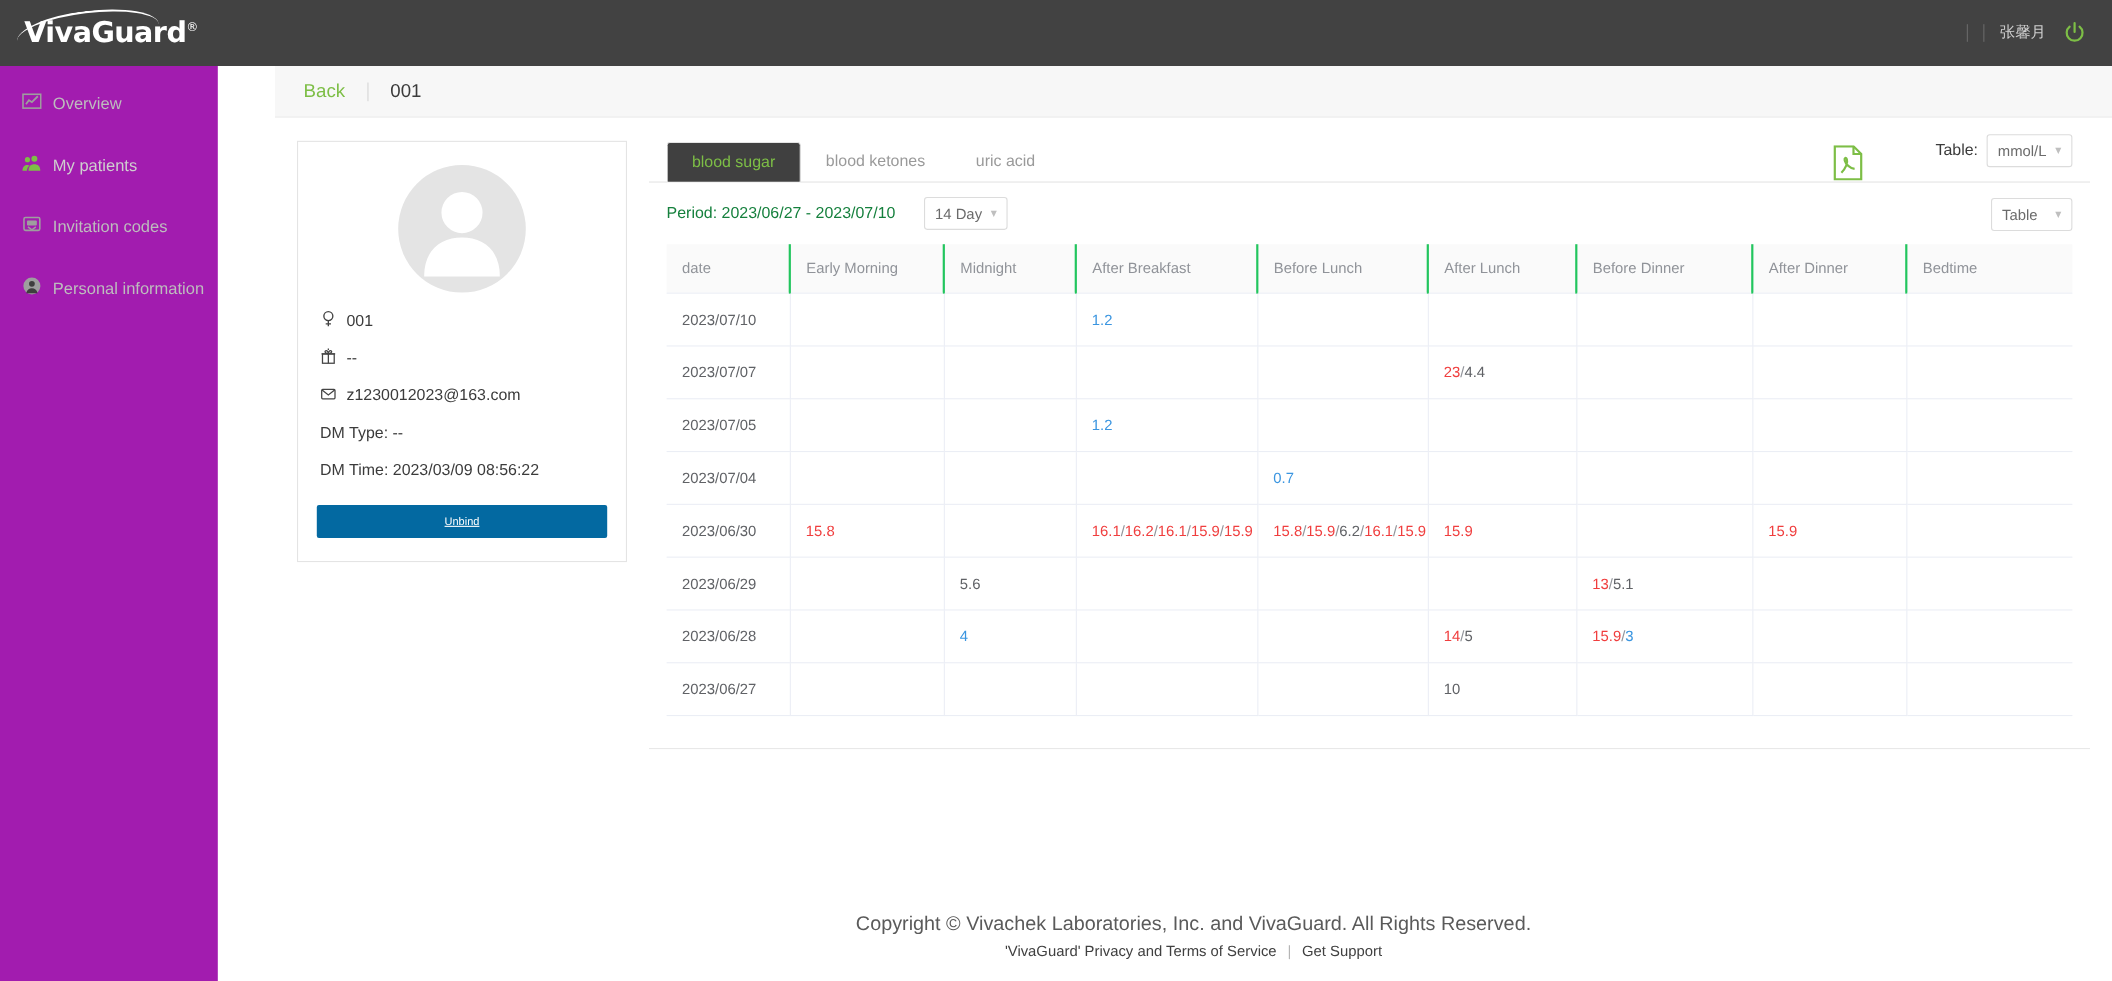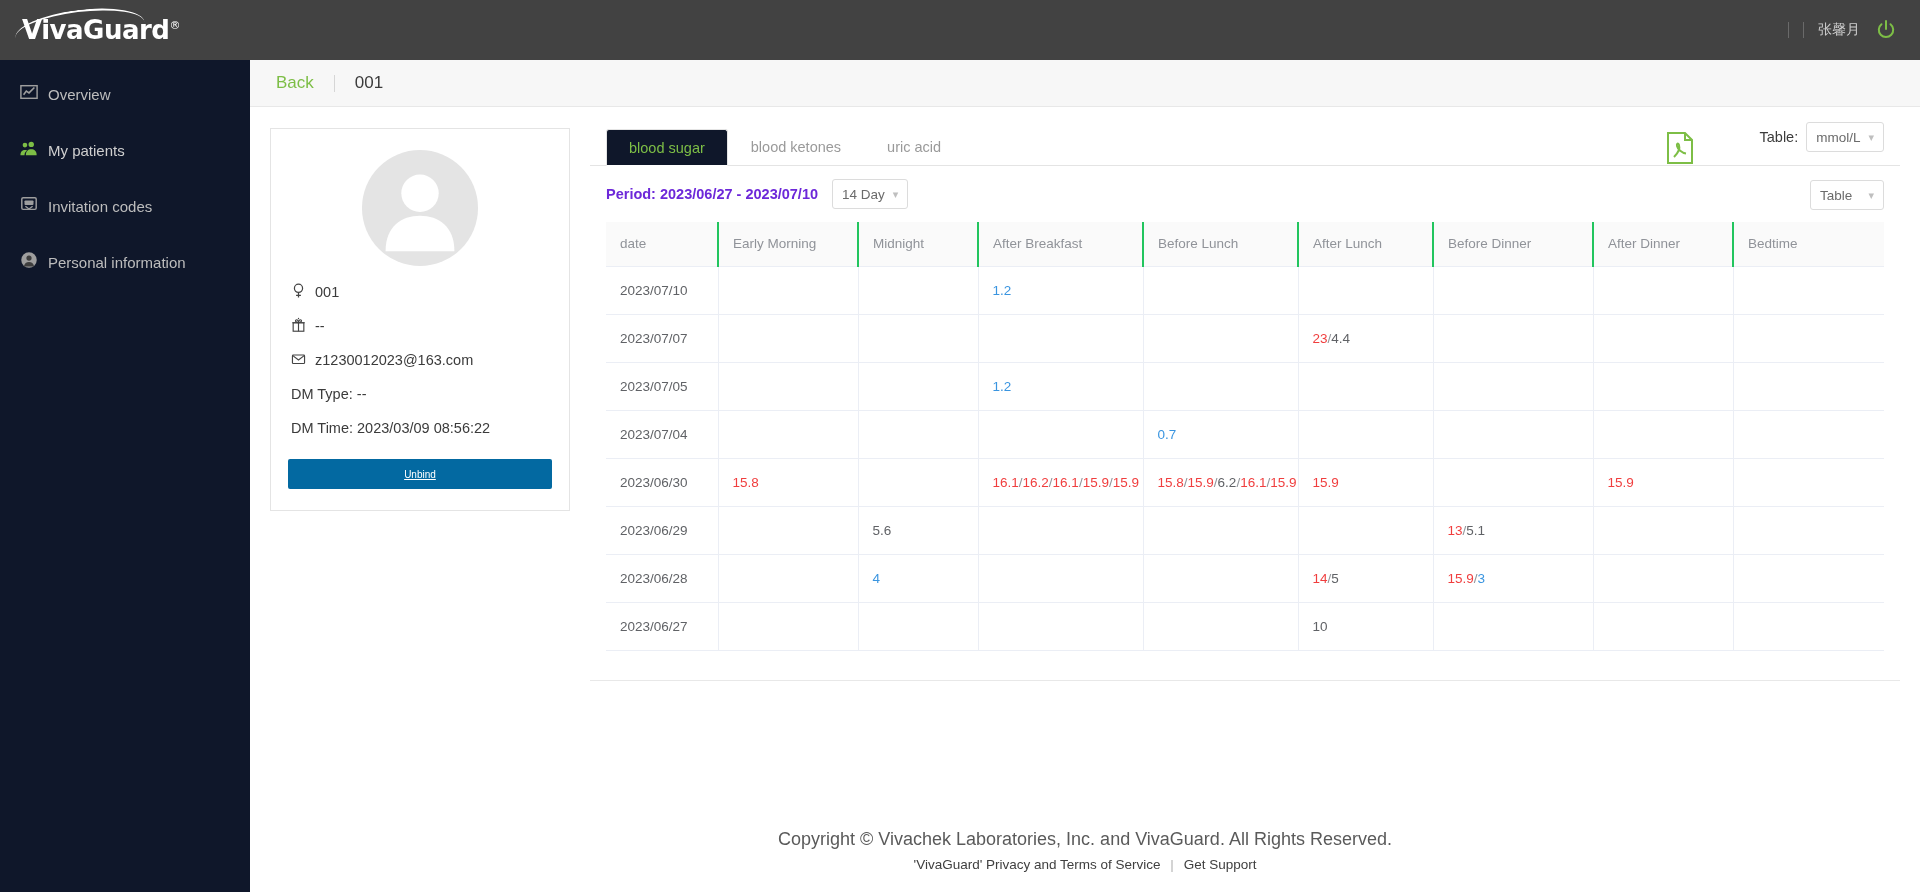--- a/index.html
+++ b/index.html
@@ -46,22 +46,22 @@
   .tb-sep { width: 1px; height: 16px; background: #6a6a6a; }
   .tb-user {
     color: #cfcfcf; font-size: 14px;
     font-family: "DejaVu Sans", sans-serif;
   }
   .power-icon { width: 24px; height: 24px; display: block; }
 
   
   .sidebar {
     position: absolute; left: 0; top: 60px;
-    width: 250px; height: 832px;
-    background: #0f172a;
+    width: 198px; height: 832px;
+    background: #a21caf;
     padding-top: 6px;
   }
   .side-item {
     height: 56px;
     display: flex; align-items: center;
     padding-left: 20px;
     cursor: pointer;
     gap: 10px;
   }
   .side-item .lbl {
@@ -141,33 +141,33 @@
     padding: 0 22px;
     display: flex; align-items: center;
     font-size: 14.5px;
     color: #9a9a9a;
     border: 1px solid transparent;
     border-radius: 3px 3px 0 0;
     cursor: pointer;
   }
   .tab.active {
     color: #7dbe46;
-    background: #0f172a;
+    background: #404040;
     border-color: #e4e4e4;
     border-bottom-color: #fff;
     margin-bottom: -1px;
   }
 
   .toolrow {
     position: relative;
     height: 56px;
     display: flex; align-items: center;
     padding: 0 16px;
   }
-  .period-text { color: #6d28d9; font-size: 14.5px; margin-right: 14px; font-weight: bold; }
+  .period-text { color: #15803d; font-size: 14.5px; margin-right: 26px; }
   .select-box {
     height: 30px;
     min-width: 74px;
     border: 1px solid #dcdcdc;
     border-radius: 3px;
     display: inline-flex; align-items: center; justify-content: space-between;
     padding: 0 9px;
     color: #6b6b6b; font-size: 13.5px;
     background: #fff;
     cursor: pointer;

